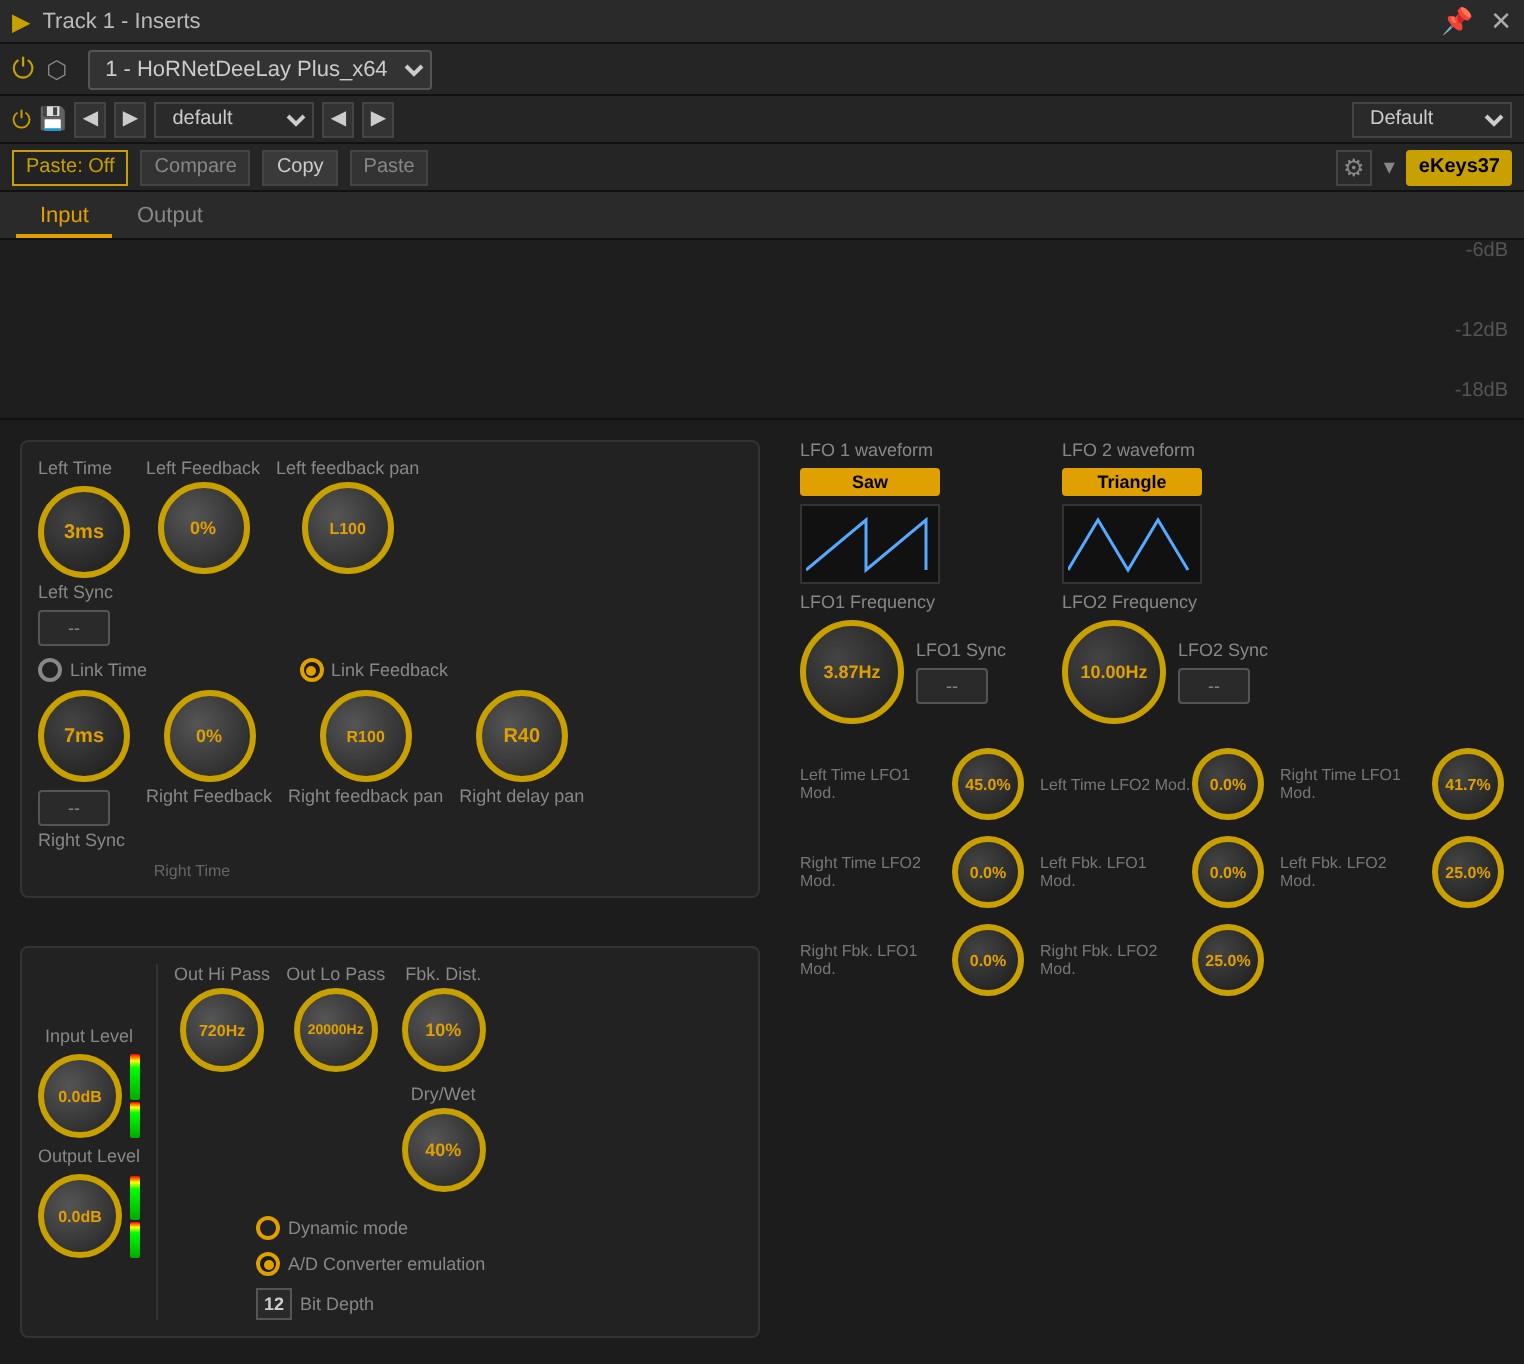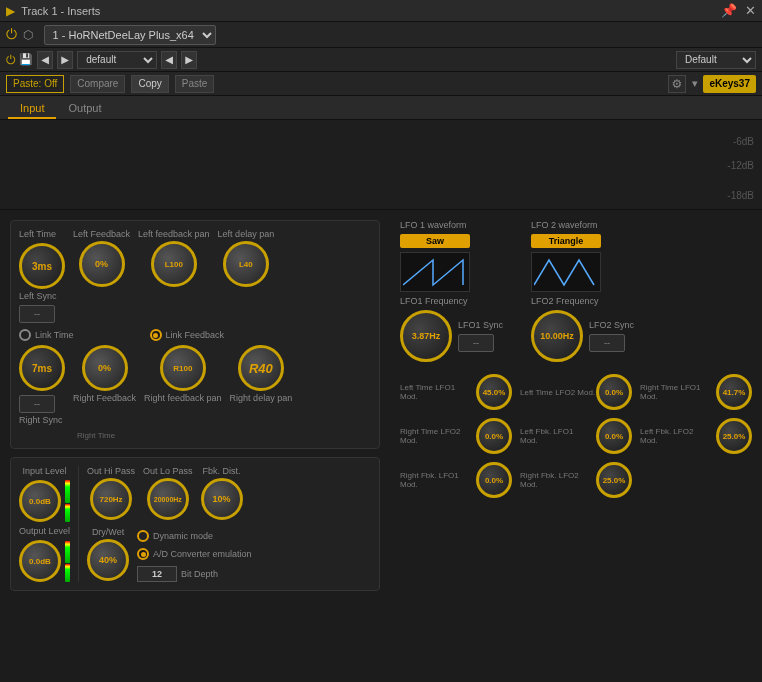--- a/index.html
+++ b/index.html
@@ -189,40 +189,40 @@
       justify-content: flex-end;
       padding-right: 8px;
       gap: 0;
     }
     .meter-label {
       position: absolute;
       right: 8px;
       color: #555;
       font-size: 10px;
     }
-    .meter-label.db6 { top: 16px; }
+    .meter-label.db6 { top: 0; }
     .meter-label.db12 { top: 40px; }
     .meter-label.db18 { top: 70px; }
 
     
     .plugin-body {
       background: #1c1c1c;
       display: flex;
       flex-direction: row;
       height: calc(682px - 22px - 26px - 24px - 24px - 24px - 90px);
       min-height: 380px;
     }
 
     
     .left-panel {
       width: 390px;
       padding: 10px;
       display: flex;
       flex-direction: column;
-      gap: 0;
+      gap: 16px;
     }
 
     
     .delay-section {
       background: #222;
       border: 1px solid #333;
       border-radius: 4px;
       padding: 8px;
       margin-bottom: 8px;
     }
@@ -524,26 +524,20 @@
           </div>
         </div>
 
         <div class="knob-group">
           <span class="knob-label">Left feedback pan</span>
           <div class="knob">
             <span class="knob-value" style="font-size:8px;">L100</span>
           </div>
         </div>
 
-        <div class="knob-group">
-          <span class="knob-label">Left delay pan</span>
-          <div class="knob">
-            <span class="knob-value" style="font-size:8px;">L40</span>
-          </div>
-        </div>
       </div>
 
       <div class="link-row">
         <div class="link-item">
           <div class="link-radio"></div>
           <span class="link-label">Link Time</span>
         </div>
         <div class="link-item" style="margin-left:60px;">
           <div class="link-radio active"></div>
           <span class="link-label">Link Feedback</span>
@@ -567,21 +561,21 @@
 
         <div class="knob-group">
           <div class="knob">
             <span class="knob-value" style="font-size:8px;">R100</span>
           </div>
           <span class="knob-label">Right feedback pan</span>
         </div>
 
         <div class="knob-group">
           <div class="knob">
-            <span class="knob-value" style="font-size:13px;font-style:italic;">R40</span>
+            <span class="knob-value" style="font-size:10px;">R40</span>
           </div>
           <span class="knob-label">Right delay pan</span>
         </div>
       </div>
 
       <div style="display:flex;gap:8px;margin-top:2px;padding-left:54px;">
         <span style="font-size:8px;color:#666;width:46px;text-align:center;">Right Time</span>
       </div>
 
     </div>
@@ -628,38 +622,38 @@
               <span class="knob-value" style="font-size:7px;">20000Hz</span>
             </div>
           </div>
           <div class="knob-group">
             <span class="knob-label">Fbk. Dist.</span>
             <div class="knob" style="width:42px;height:42px;">
               <span class="knob-value" style="font-size:9px;">10%</span>
             </div>
           </div>
         </div>
-        <div style="display:flex;gap:8px;align-items:center;">
+        <div style="display:flex;gap:8px;align-items:flex-end;flex-direction:column;">
           <div class="knob-group">
             <span class="knob-label">Dry/Wet</span>
             <div class="knob" style="width:42px;height:42px;">
               <span class="knob-value" style="font-size:9px;">40%</span>
             </div>
           </div>
           <div style="display:flex;flex-direction:column;gap:6px;margin-top:4px;">
             <div class="link-item">
               <div class="link-radio" style="border-color:#e0a000;"></div>
               <span class="link-label">Dynamic mode</span>
             </div>
             <div class="link-item">
               <div class="link-radio active"></div>
               <span class="link-label">A/D Converter emulation</span>
             </div>
             <div style="display:flex;align-items:center;gap:4px;">
-              <input type="text" style="width: 40px; height: 16px; background: rgb(42, 42, 42); border: 1px solid rgb(85, 85, 85); color: rgb(204, 204, 204); font-size: 9px; text-align: center; font-weight: bold;" value="12">
+              <input type="text" style="width: 18px; height: 16px; background: rgb(42, 42, 42); border: 1px solid rgb(85, 85, 85); color: rgb(204, 204, 204); font-size: 9px; text-align: center; font-weight: bold;" value="12">
               <span class="link-label">Bit Depth</span>
             </div>
           </div>
         </div>
       </div>
 
     </div>
   </div>
 
   <div class="right-panel">

